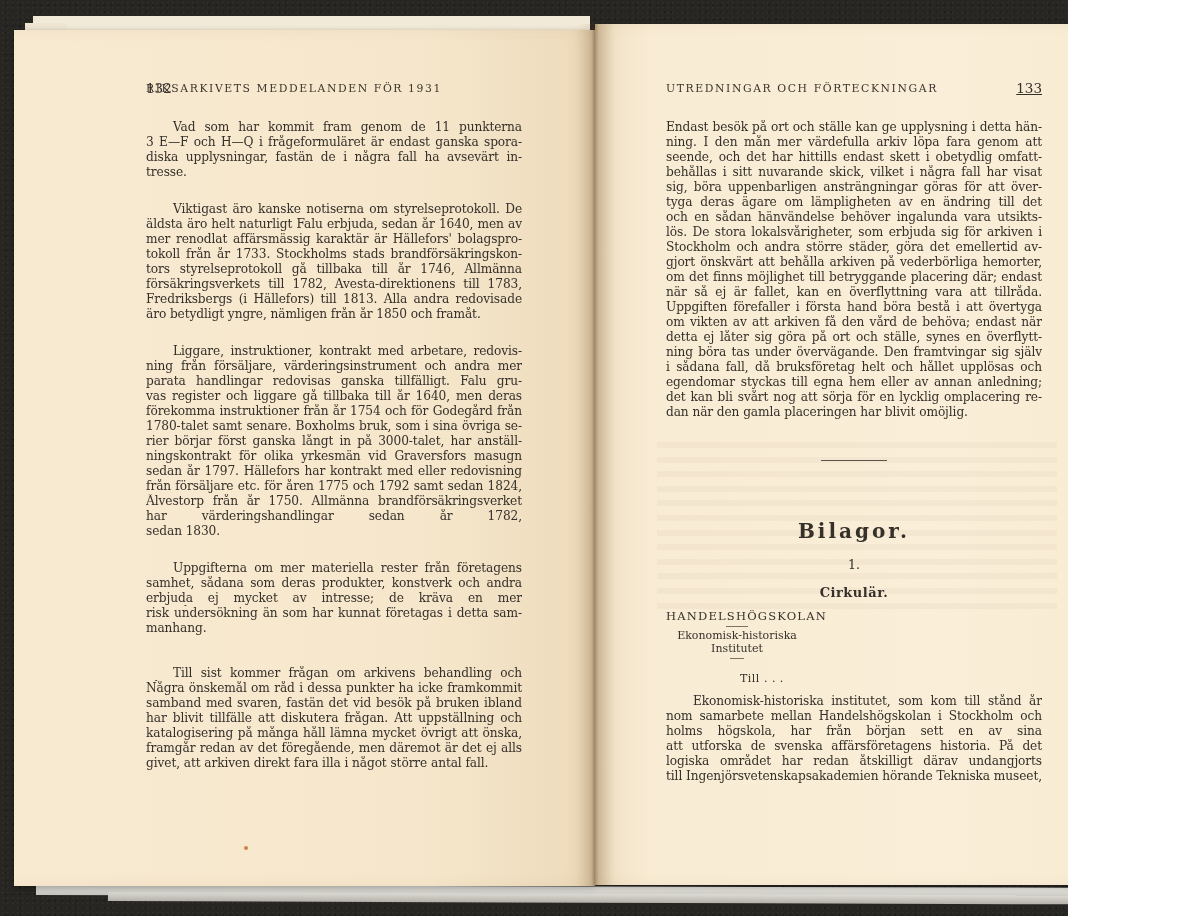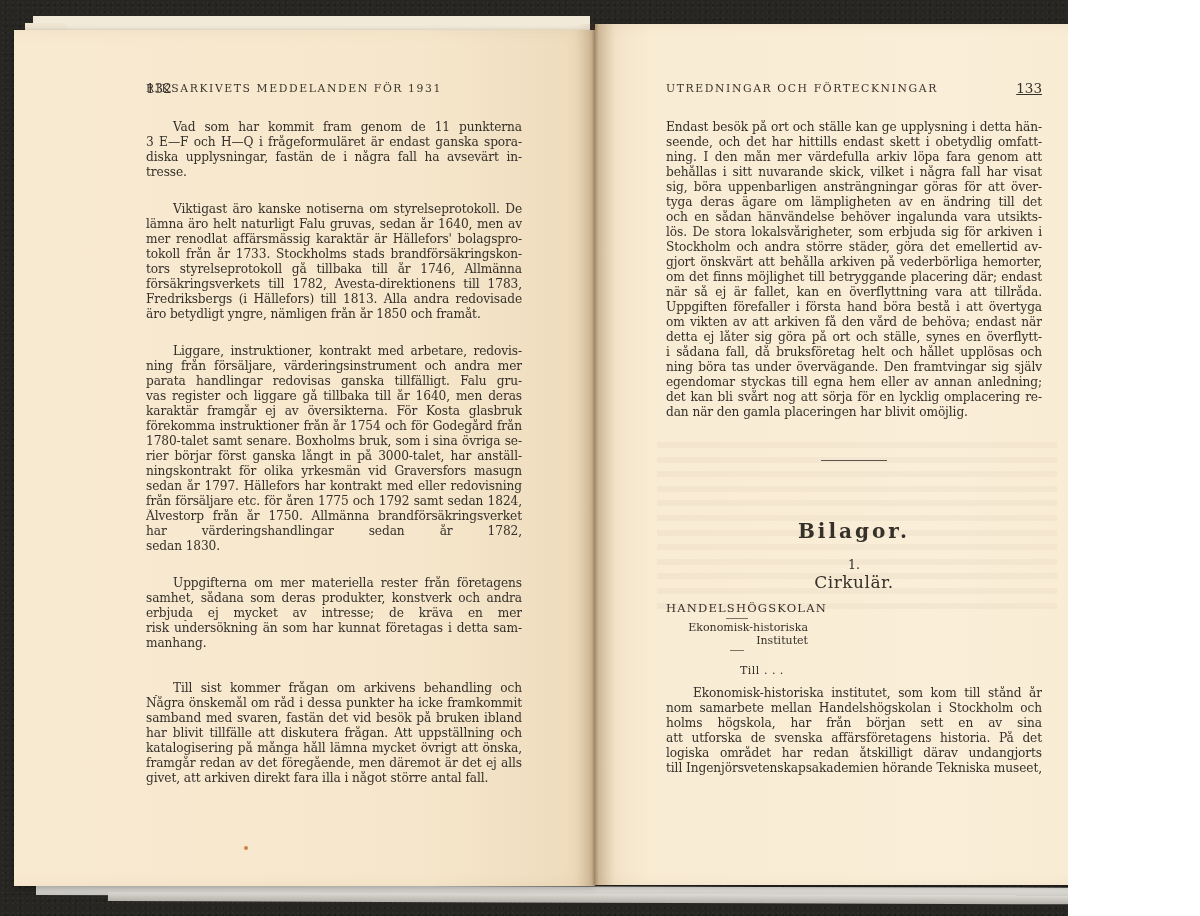--- a/index.html
+++ b/index.html
@@ -69,23 +69,23 @@
   .pline { height:15px; line-height:15px; text-align:justify; overflow:hidden; }
   .pline::after { content:""; display:inline-block; width:100%; height:0; }
   .pline.first { text-indent:27px; }
   .pline.last { text-align:left; }
   .pline.last::after { content:none; }
 
   
   .rule-center { width:66px; margin:40px auto 0 auto; border-top:1.5px solid #5a544c; }
   .h-bilagor  { margin-top:58px; text-align:center; font-size:20px; font-weight:bold; letter-spacing:3px; }
   .h-num      { margin-top:14px; text-align:center; font-size:12.5px; }
-  .h-cirkular { text-align:center; font-size:17px; font-weight:normal; letter-spacing:0.5px; }
-
-  .letterhead { margin-top:9px; width:142px; text-align:right; }
+  .h-cirkular { margin-top:13px; text-align:center; font-size:13px; font-weight:bold; letter-spacing:0.5px; }
+
+  .letterhead { margin-top:9px; width:142px; text-align:center; }
   .lh-org  { font-size:11.5px; letter-spacing:1.2px; white-space:nowrap; }
   .lh-rule { width:22px; margin:3px auto 2px auto; border-top:1px solid #7a7268; }
   .lh-dept { font-size:11px; line-height:13px; }
   .lh-rule2{ width:14px; margin:3px auto 0 auto; border-top:1px solid #7a7268; }
 
   .salutation { margin-top:13px; margin-left:74px; font-size:11px; letter-spacing:0.5px; }
   .closing { margin-top:9px; }
 </style>
 </head>
 <body>
@@ -106,34 +106,33 @@
       </div>
       <div class="body-text">
           <div class="para">
             <div class="pline first">Vad som har kommit fram genom de 11 punkterna</div>
             <div class="pline">3 E—F och H—Q i frågeformuläret är endast ganska spora-</div>
             <div class="pline">diska upplysningar, fastän de i några fall ha avsevärt in-</div>
             <div class="pline last">tresse.</div>
           </div>
           <div class="para">
             <div class="pline first">Viktigast äro kanske notiserna om styrelseprotokoll. De</div>
-            <div class="pline">lämna äro helt naturligt Falu gruvas, sedan år 1640, men av</div>
+            <div class="pline">äldsta äro helt naturligt Falu erbjuda, sedan år 1640, men av</div>
             <div class="pline">mer renodlat affärsmässig karaktär är Hällefors' bolagspro-</div>
             <div class="pline">tokoll från år 1733. Stockholms stads brandförsäkringskon-</div>
             <div class="pline">tors styrelseprotokoll gå tillbaka till år 1746, Allmänna brand-</div>
             <div class="pline">försäkringsverkets till 1782, Avesta-direktionens till 1783,</div>
             <div class="pline">Fredriksbergs (i Hällefors) till 1813. Alla andra redovisade</div>
             <div class="pline last">äro betydligt yngre, nämligen från år 1850 och framåt.</div>
           </div>
           <div class="para">
             <div class="pline first">Liggare, instruktioner, kontrakt med arbetare, redovis-</div>
             <div class="pline">ning från försäljare, värderingsinstrument och andra mer dis-</div>
             <div class="pline">parata handlingar redovisas ganska tillfälligt. Falu gru-</div>
             <div class="pline">vas register och liggare gå tillbaka till år 1640, men deras</div>
-            <div class="pline">karaktär framgår ej av översikterna. För Kosta glasbruk</div>
             <div class="pline">förekomma instruktioner från år 1754 och för Godegård från</div>
             <div class="pline">1780-talet samt senare. Boxholms bruk, som i sina övriga se-</div>
             <div class="pline">rier börjar först ganska långt in på 3000-talet, har anställ-</div>
             <div class="pline">ningskontrakt för olika yrkesmän vid Graversfors masugn</div>
             <div class="pline">sedan år 1797. Hällefors har kontrakt med eller redovisning</div>
             <div class="pline">från försäljare etc. för åren 1775 och 1792 samt sedan 1824,</div>
             <div class="pline">Älvestorp från år 1750. Allmänna brandförsäkringsverket</div>
             <div class="pline">har värderingshandlingar sedan år 1782, brandsynshandlingar</div>
             <div class="pline last">sedan 1830.</div>
           </div>
@@ -160,36 +159,36 @@
   <div class="page page-right">
     <div class="bleed"></div>
     <div class="text-block tb-right">
       <div class="header-row">
         <div class="running-header">UTREDNINGAR OCH FÖRTECKNINGAR</div>
         <span class="pageno pageno-right">133</span>
       </div>
       <div class="body-text">
           <div class="para">
             <div class="pline">Endast besök på ort och ställe kan ge upplysning i detta hän-</div>
+            <div class="pline">ning. I den mån mer värdefulla arkiv löpa fara genom att</div>
             <div class="pline">seende, och det har hittills endast skett i obetydlig omfatt-</div>
-            <div class="pline">ning. I den mån mer värdefulla arkiv löpa fara genom att</div>
             <div class="pline">behållas i sitt nuvarande skick, vilket i några fall har visat</div>
             <div class="pline">sig, böra uppenbarligen ansträngningar göras för att över-</div>
             <div class="pline">tyga deras ägare om lämpligheten av en ändring till det bättre;</div>
             <div class="pline">och en sådan hänvändelse behöver ingalunda vara utsikts-</div>
             <div class="pline">lös. De stora lokalsvårigheter, som erbjuda sig för arkiven i</div>
             <div class="pline">Stockholm och andra större städer, göra det emellertid av-</div>
             <div class="pline">gjort önskvärt att behålla arkiven på vederbörliga hemorter,</div>
             <div class="pline">om det finns möjlighet till betryggande placering där; endast</div>
             <div class="pline">när så ej är fallet, kan en överflyttning vara att tillråda.</div>
             <div class="pline">Uppgiften förefaller i första hand böra bestå i att övertyga</div>
             <div class="pline">om vikten av att arkiven få den vård de behöva; endast när</div>
             <div class="pline">detta ej låter sig göra på ort och ställe, synes en överflytt-</div>
+            <div class="pline">ning böra tas under övervägande. Den framtvingar sig själv</div>
             <div class="pline">i sådana fall, då bruksföretag helt och hållet upplösas och</div>
-            <div class="pline">ning böra tas under övervägande. Den framtvingar sig själv</div>
             <div class="pline">egendomar styckas till egna hem eller av annan anledning;</div>
             <div class="pline">det kan bli svårt nog att sörja för en lycklig omplacering re-</div>
             <div class="pline last">dan när den gamla placeringen har blivit omöjlig.</div>
           </div>
         </div>
 
       <div class="rule-center"></div>
 
       <div class="h-bilagor">Bilagor.</div>
       <div class="h-num">1.</div>

